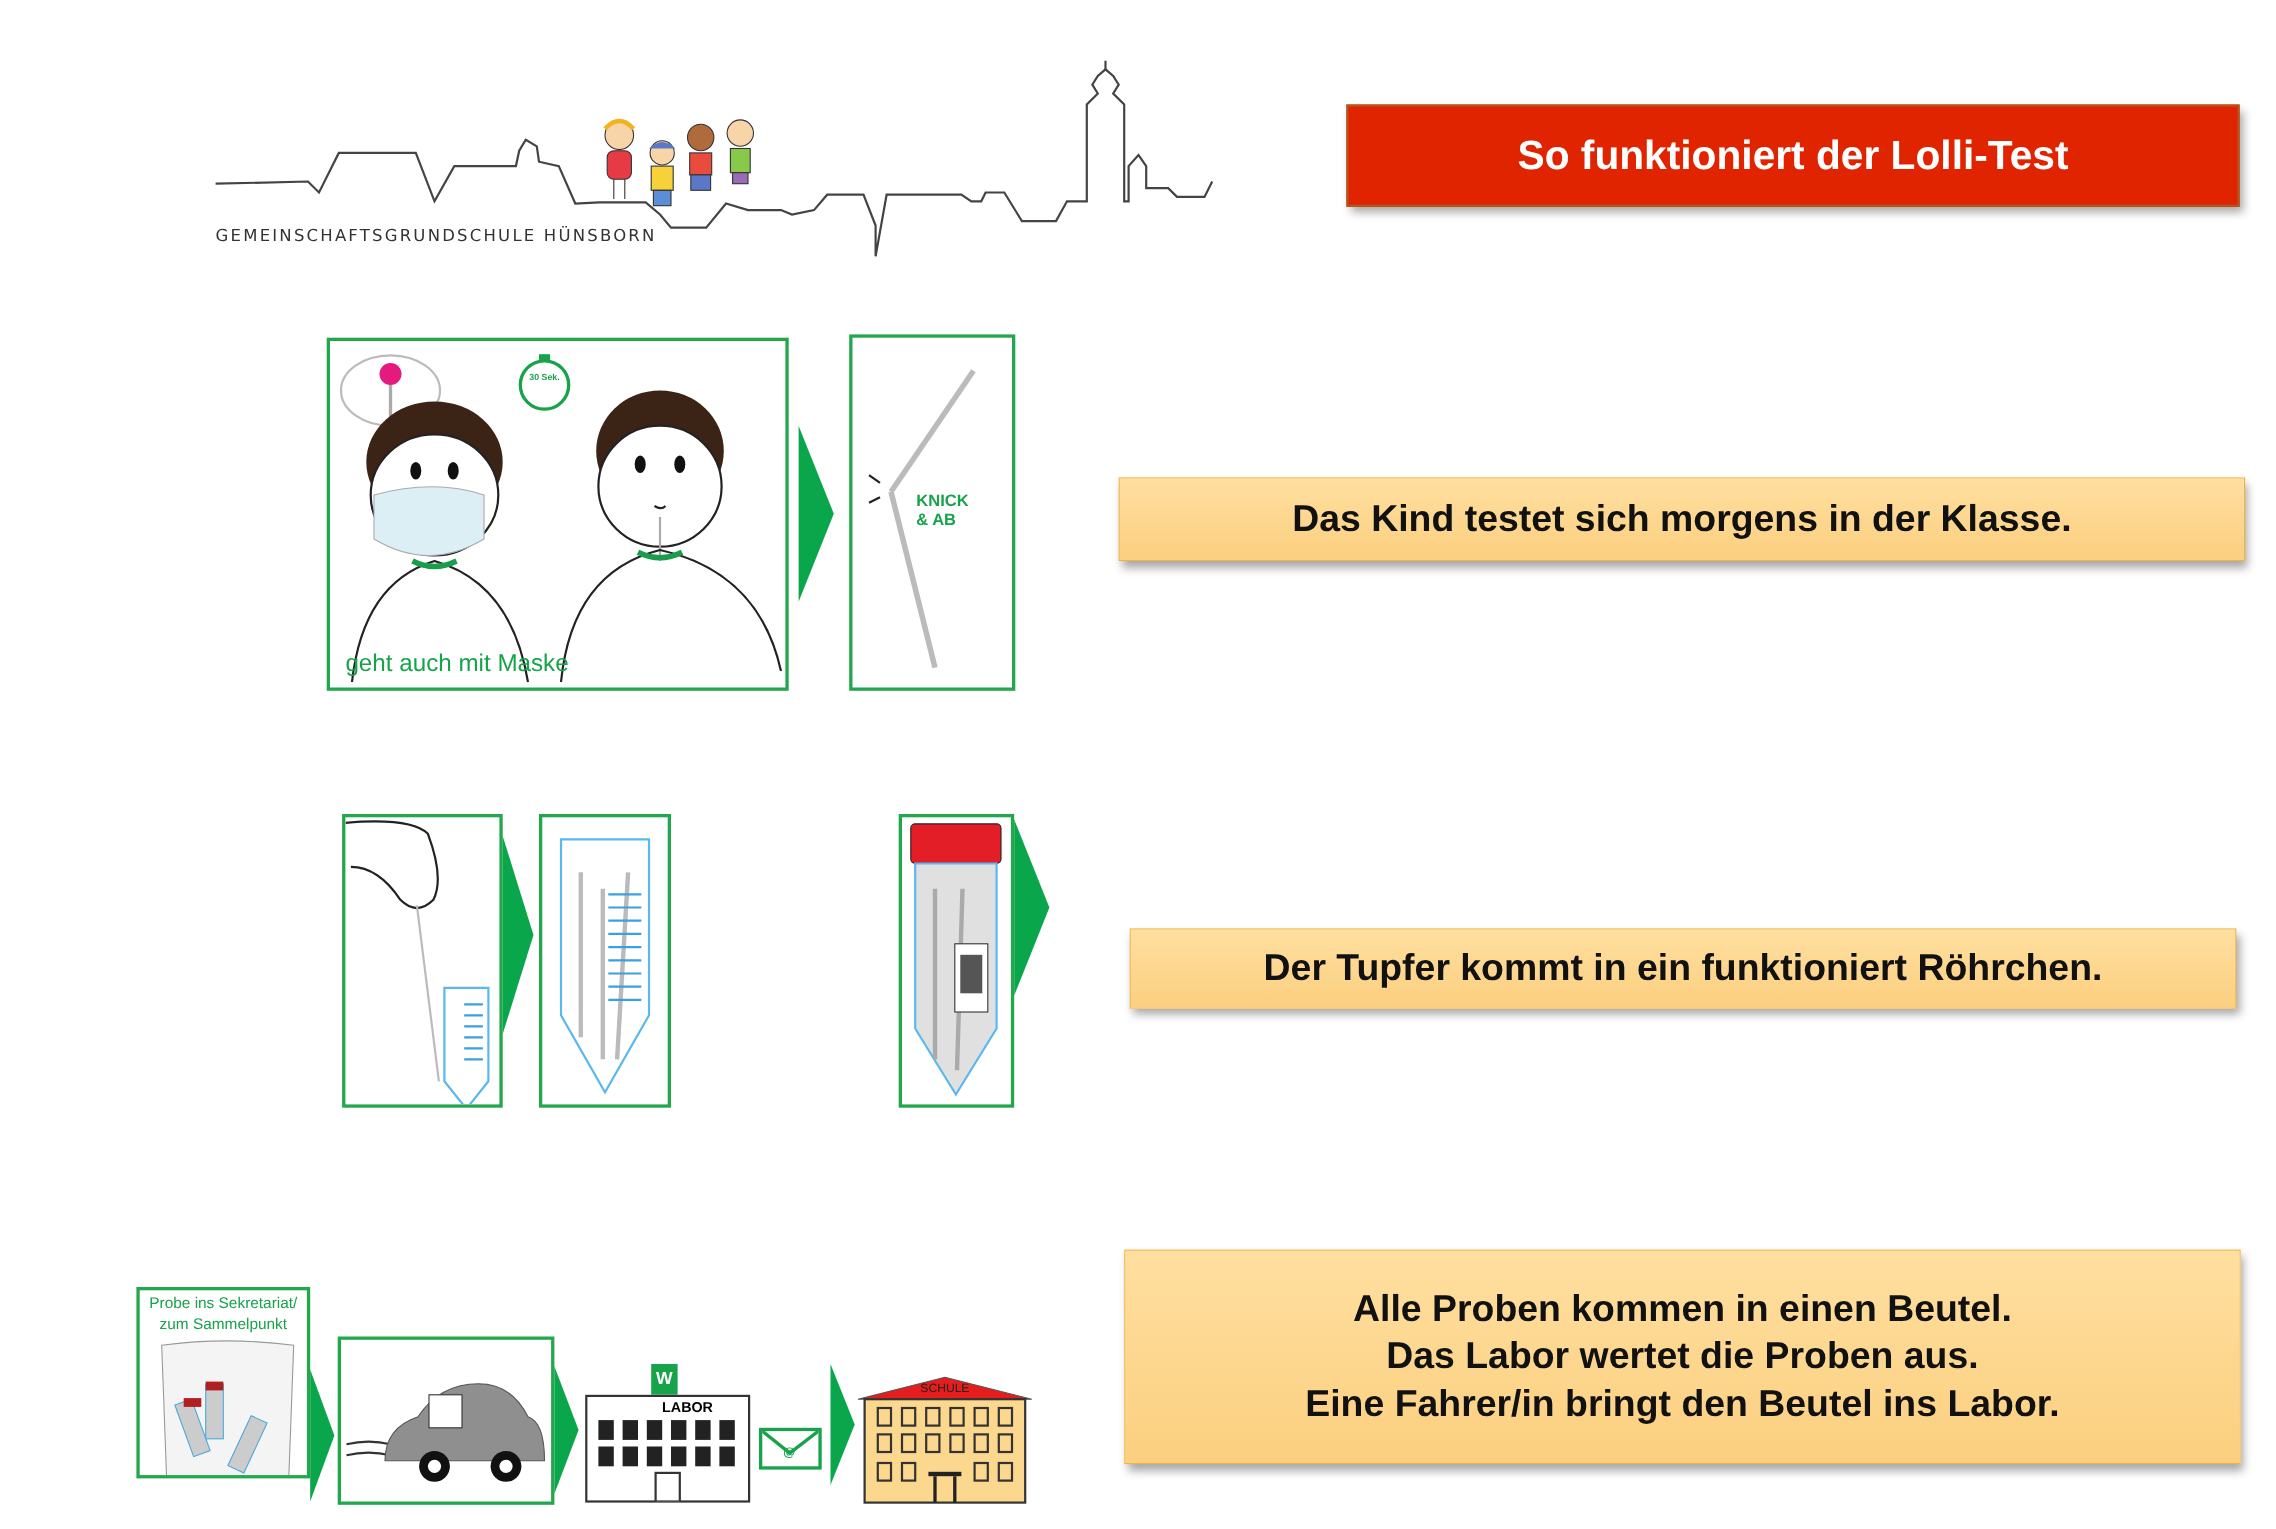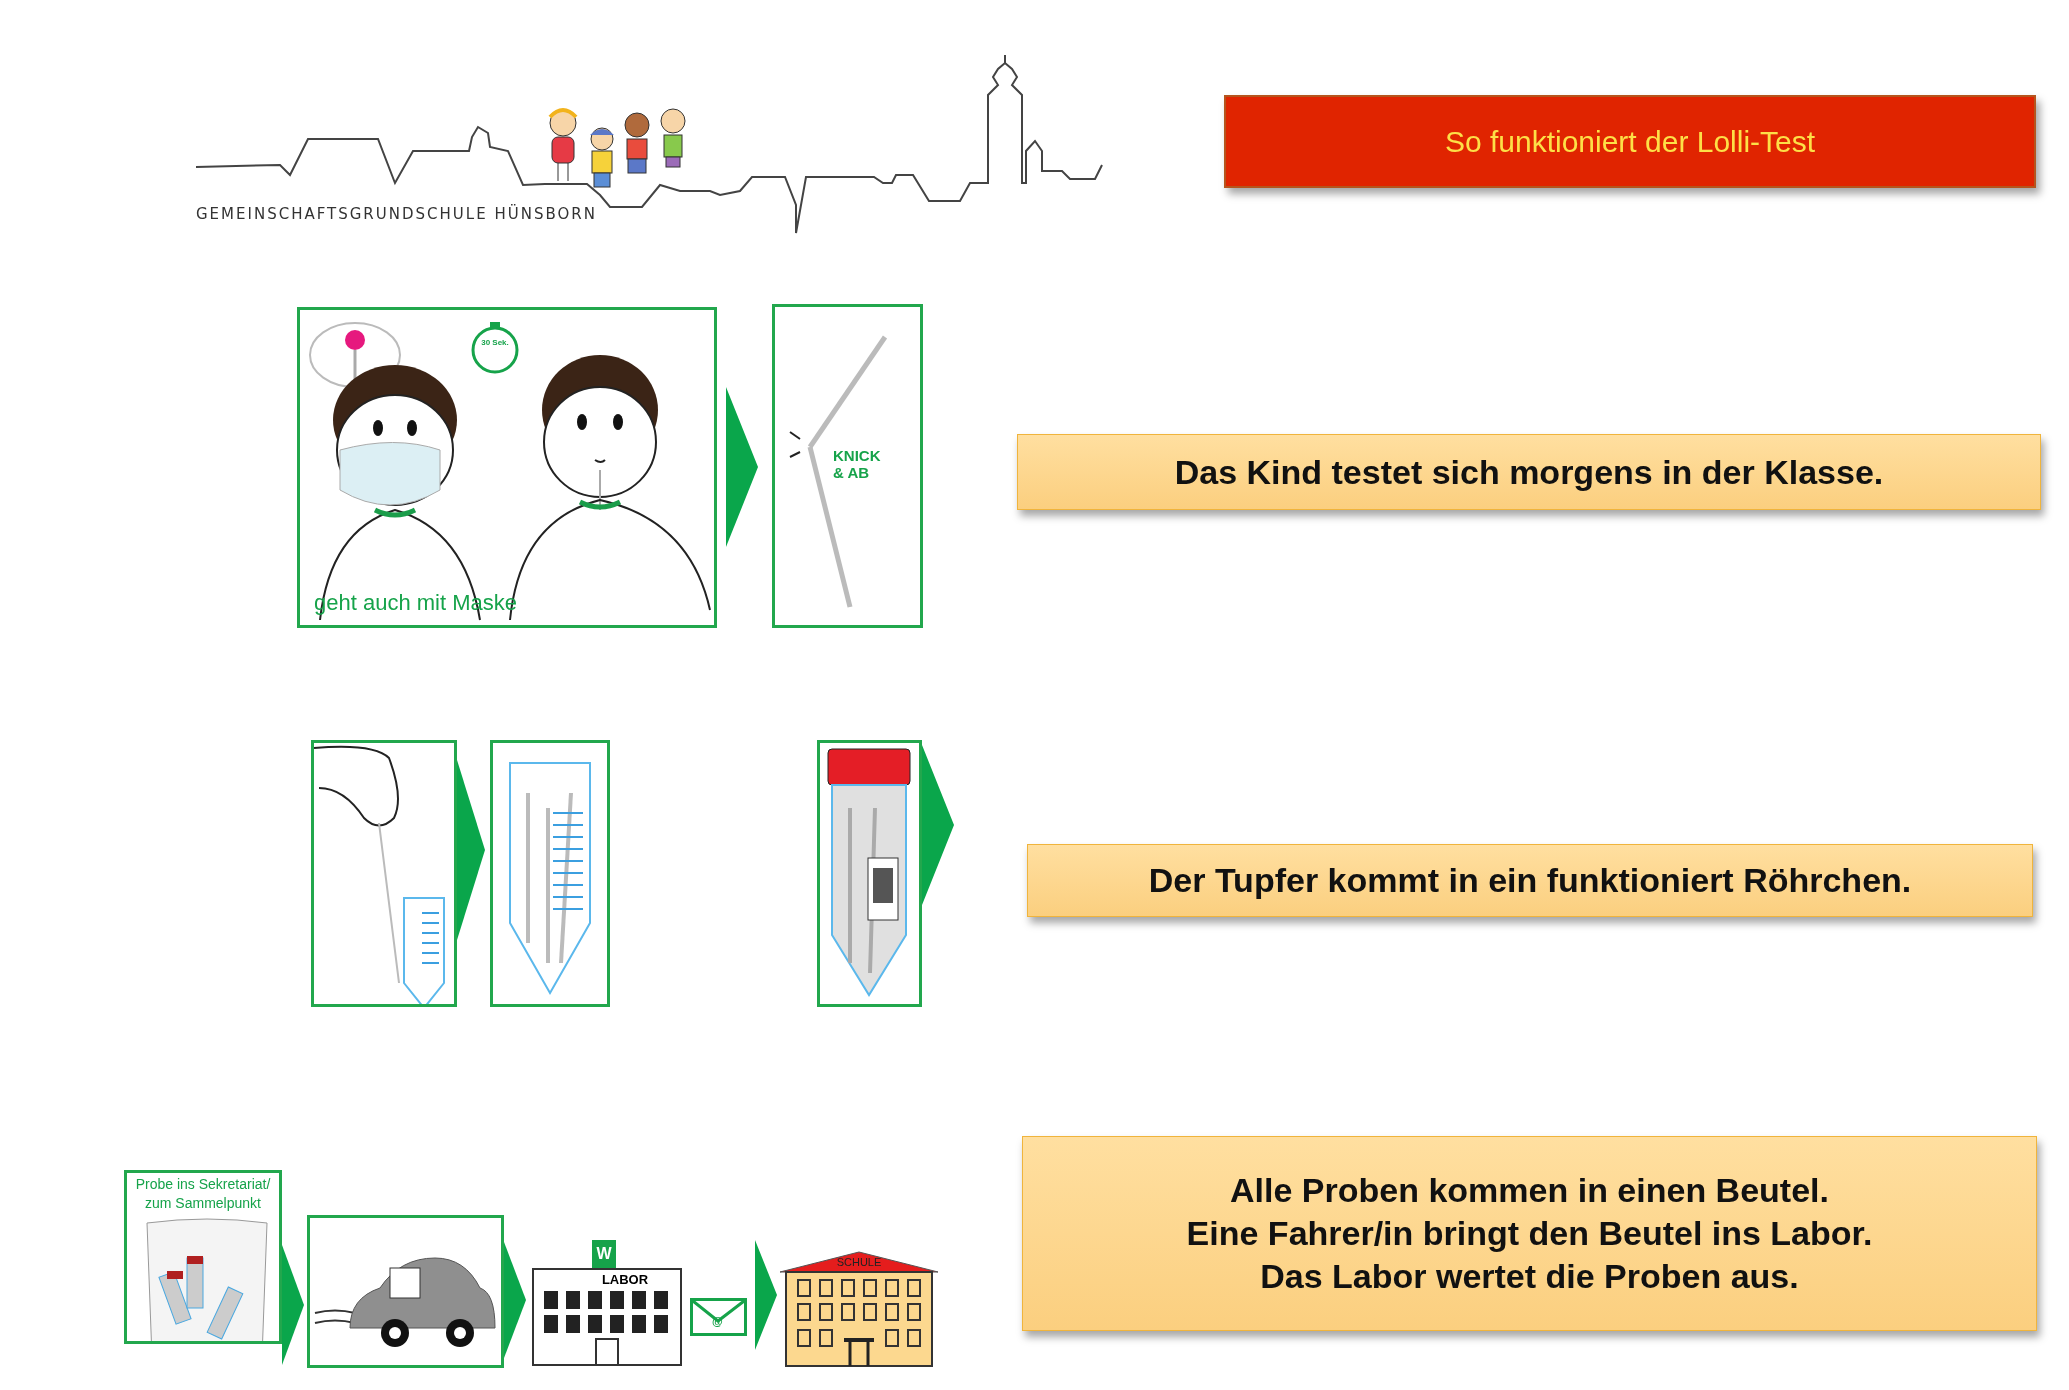--- a/index.html
+++ b/index.html
@@ -11,21 +11,21 @@
   .logo { left:190px; top:55px; width:990px; height:200px; }
   .logo svg { position:absolute; left:0; top:0; }
   .logo-text { position:absolute; left:6px; top:150px; font-family:"DejaVu Sans", sans-serif;
                font-size:15px; letter-spacing:2px; color:#333; white-space:nowrap; }
 
   
   .title-box { left:1224px; top:95px; width:812px; height:93px; background:#e02400;
                border:2px solid #b5551d; box-sizing:border-box;
                box-shadow:4px 6px 8px rgba(0,0,0,0.35);
                display:flex; align-items:center; justify-content:center; }
-  .title-box span { color:#fde047; font-weight:normal; font-size:30px; }
+  .title-box span { color:#ffffff; font-weight:bold; font-size:37px; }
 
   
   .caption { background:linear-gradient(#ffdfa0,#fbcf7f); border:1px solid #f0b43c;
              box-sizing:border-box; box-shadow:3px 6px 8px rgba(0,0,0,0.35);
              display:flex; flex-direction:column; align-items:center; justify-content:center;
              text-align:center; color:#111; font-weight:bold; font-size:34px; line-height:43px; }
   .cap1 { left:1017px; top:434px; width:1024px; height:76px; }
   .cap2 { left:1027px; top:844px; width:1006px; height:73px; }
   .cap3 { left:1022px; top:1136px; width:1015px; height:195px; }
 
@@ -252,15 +252,15 @@
     </g>
     <rect x="66" y="88" width="30" height="4" fill="#222"></rect>
     <line x1="72" y1="92" x2="72" y2="116" stroke="#222" stroke-width="3"></line>
     <line x1="90" y1="92" x2="90" y2="116" stroke="#222" stroke-width="3"></line>
   </svg>
   <div class="abs" style="left:50px;top:6px;width:62px;text-align:center;font-size:11px;color:#222;">SCHULE</div>
 </div>
 
 <div class="abs caption cap3">
   <div>Alle Proben kommen in einen Beutel.</div>
+  <div>Das Labor wertet die Proben aus.</div>
   <div>Eine Fahrer/in bringt den Beutel ins Labor.</div>
-  <div>Das Labor wertet die Proben aus.</div>
 </div>
 
 </body></html>

